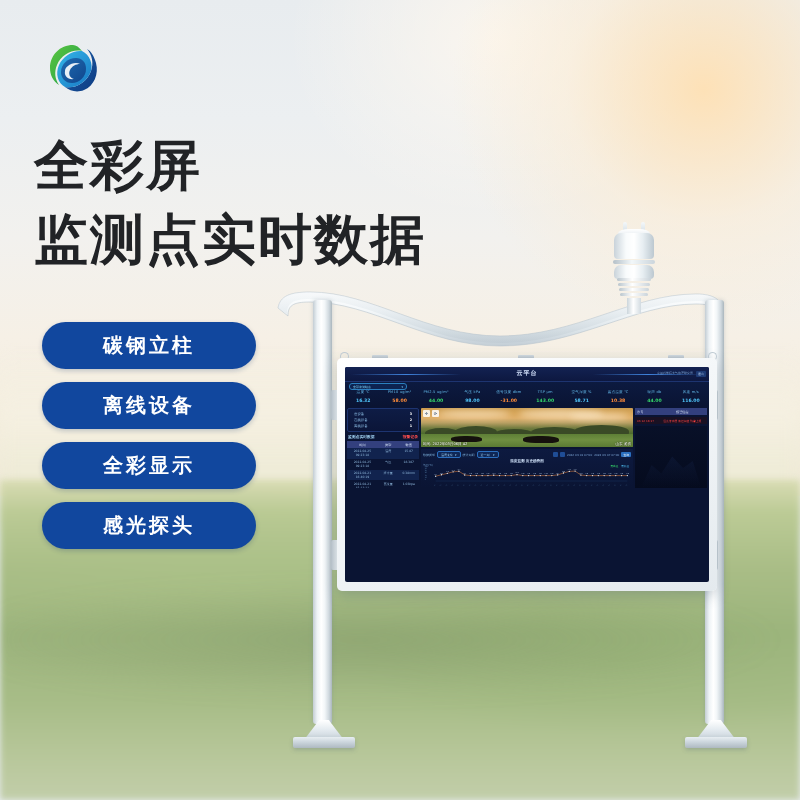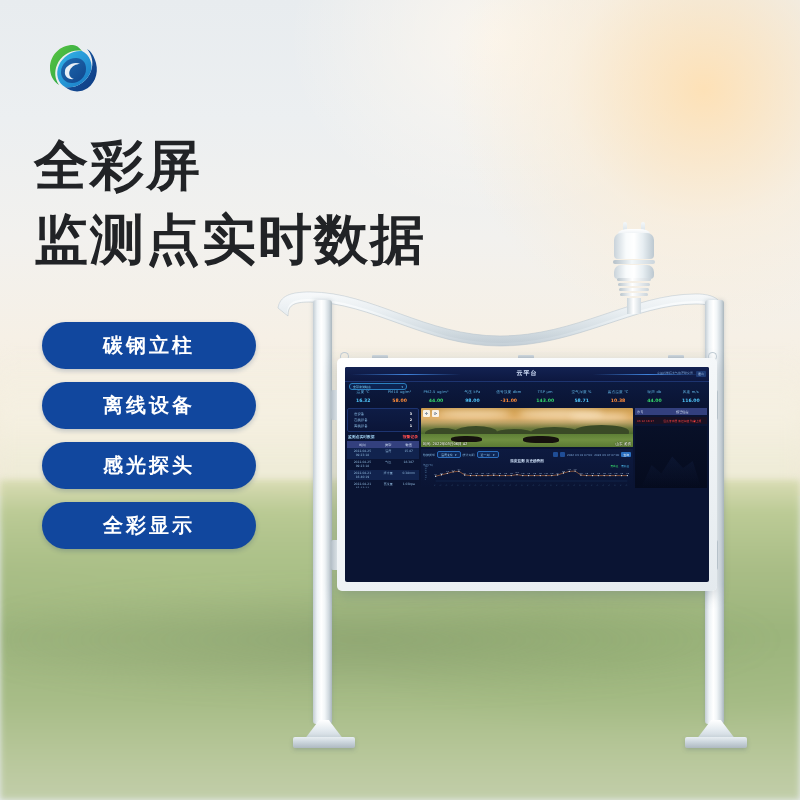--- a/index.html
+++ b/index.html
@@ -590,15 +590,15 @@
     </svg>
   </div>
 </div>
 
 <div class="headline headline-1">全彩屏</div>
 <div class="headline headline-2">监测点实时数据</div>
 
 <div class="badges">
   <div class="badge">碳钢立柱</div>
   <div class="badge">离线设备</div>
+  <div class="badge">全彩显示</div>
   <div class="badge">感光探头</div>
-  <div class="badge">全彩显示</div>
 </div>
 
 </body></html>

